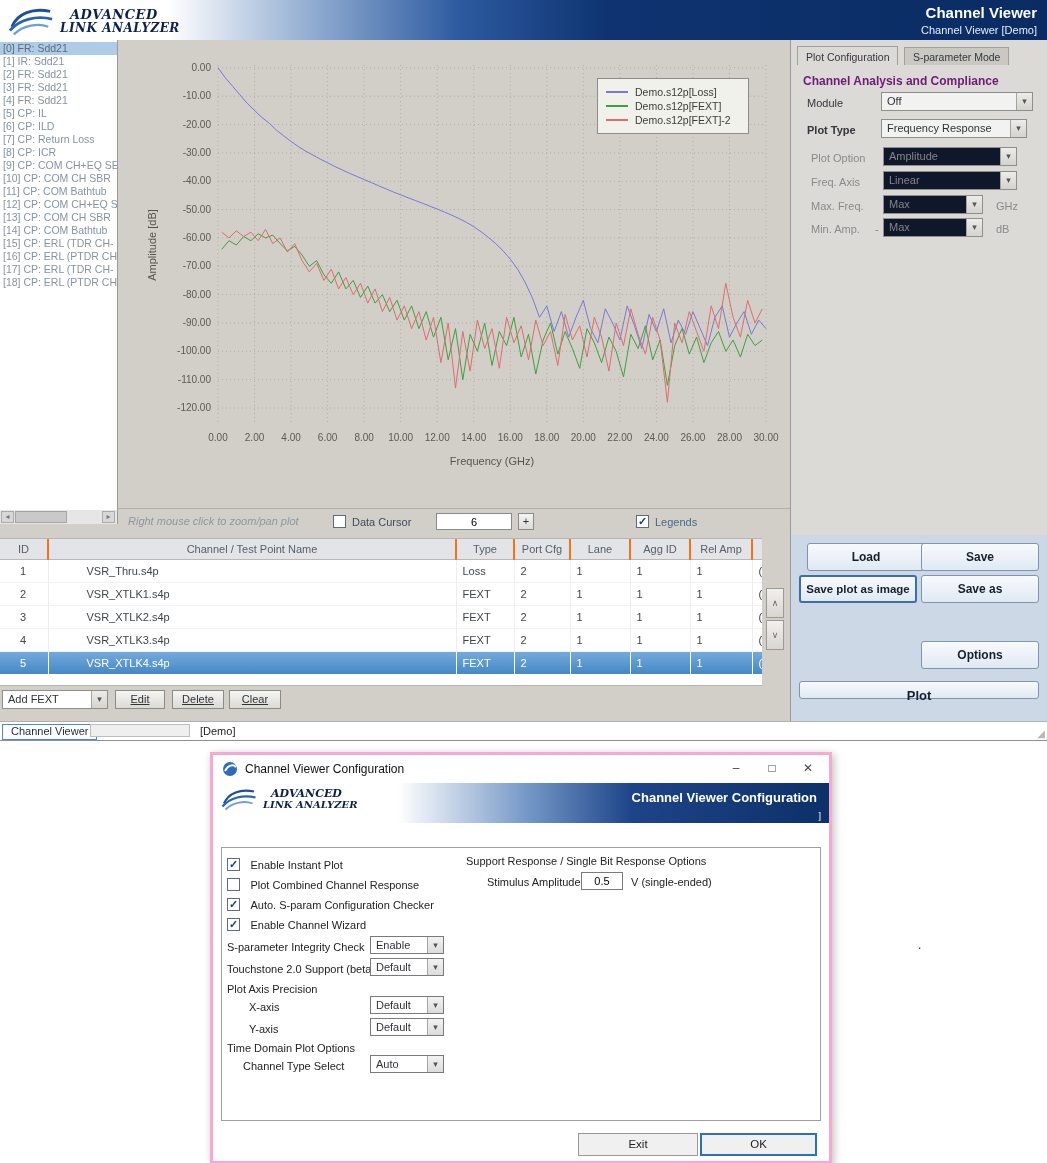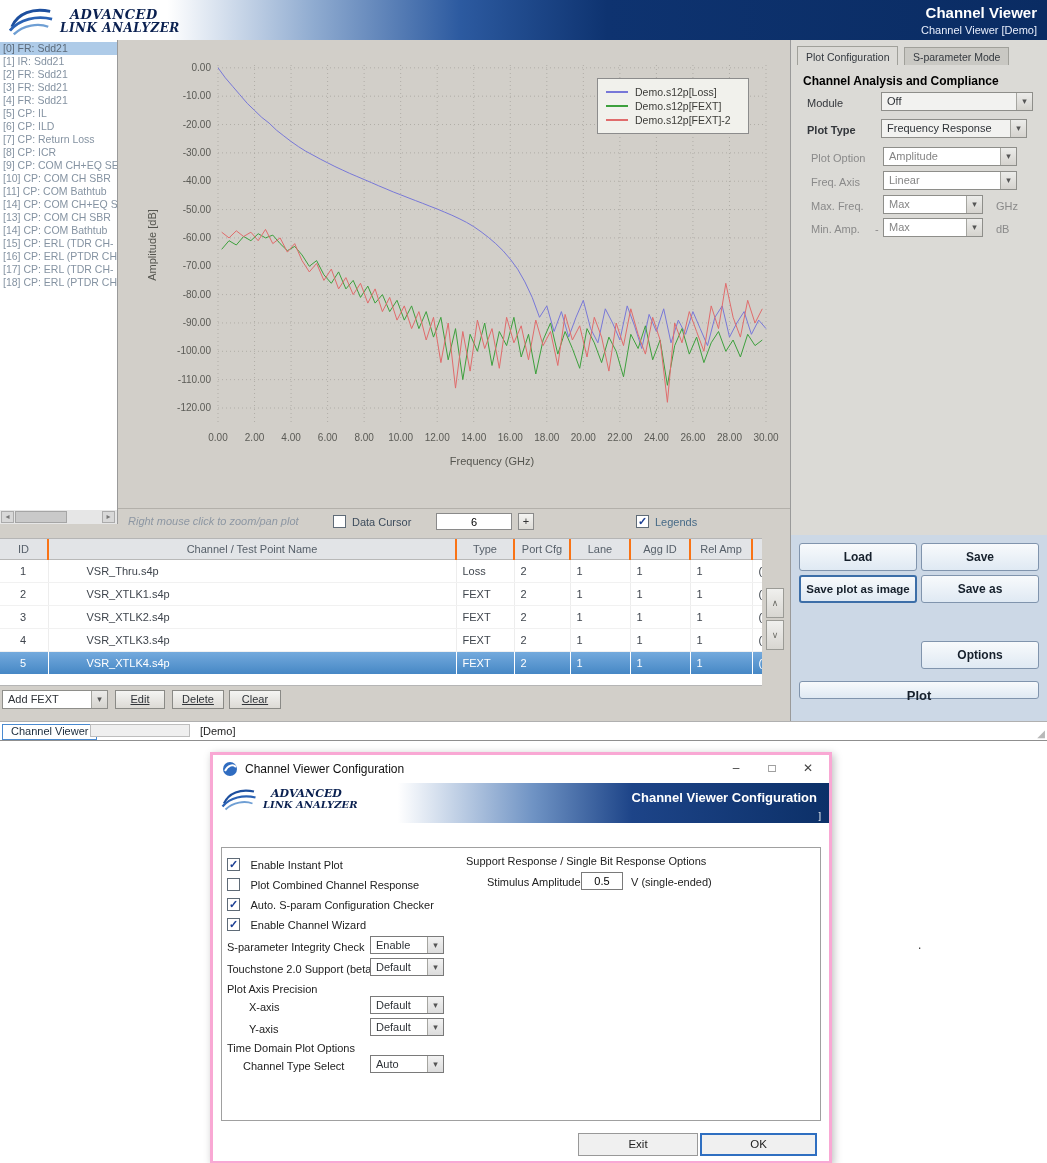--- a/index.html
+++ b/index.html
@@ -64,29 +64,29 @@
   #plotctl .lg-cb{position:absolute;left:518px;top:6px;}
   #plotctl .lg-lb{position:absolute;left:537px;top:7px;font-size:11px;color:#466a87;}
 
   
   #rpanel{position:absolute;left:790px;top:40px;width:303px;height:495px;background:#dbdad6;
           border-left:1px solid #9a9a9a;box-sizing:border-box;}
   .rp-tabs{position:absolute;left:6px;top:6px;height:19px;}
   .rp-tab{display:inline-block;font-size:10.5px;color:#33383e;padding:3px 8px 2px 8px;background:#c9c8c3;
           border:1px solid #a0a09a;border-bottom:none;margin-right:1px;vertical-align:bottom;}
   .rp-tab.act{background:#dbdad6;position:relative;top:0;padding-top:4px;}
-  #rpanel .grp{position:absolute;left:12px;top:34px;font-size:12px;font-weight:bold;color:#000000;}
+  #rpanel .grp{position:absolute;left:12px;top:34px;font-size:12px;font-weight:bold;color:#701a75;}
   .rp-label{position:absolute;font-size:11px;color:#33363b;}
   .rp-label.dim{color:#8a8a8a;}
   .rp-label.b{font-weight:bold;}
   .combo{position:absolute;height:19px;background:#f2f2f0;border:1px solid #8e8e8a;box-sizing:border-box;}
   .combo .cmb-txt{position:absolute;left:5px;top:2px;font-size:11px;color:#2e3237;white-space:nowrap;overflow:hidden;right:18px;}
   .combo .cmb-btn{position:absolute;right:0;top:0;width:16px;height:100%;background:linear-gradient(#ececea,#d5d3ce);
                   border-left:1px solid #a5a5a0;font-size:9px;color:#555;text-align:center;line-height:17px;box-sizing:border-box;}
-  .combo.dis{background:#ffffff;}
+  .combo.dis{background:#0f172a;}
   .combo.dis .cmb-txt{color:#858585;}
   .rp-suffix{position:absolute;font-size:11px;color:#8a8a8a;}
 
   
   #tablewrap{position:absolute;left:0;top:538px;width:762px;height:148px;background:#fff;
              border-top:1px solid #b5b5b5;border-bottom:1px solid #b5b5b5;box-sizing:border-box;overflow:hidden;}
   table.ch{border-collapse:collapse;table-layout:fixed;width:764px;}
   table.ch th{height:20px;background:#e2e4e7;border-right:2px solid #f97316;border-bottom:1px solid #b8b8b8;
               font-weight:normal;color:#57606a;font-size:11px;text-align:center;overflow:hidden;white-space:nowrap;padding:0;}
   table.ch td{height:22px;font-size:11px;color:#3f454d;border-right:1px solid #ededed;border-bottom:1px solid #f1f1f1;
@@ -104,21 +104,21 @@
   #actions .combo{left:2px;top:4px;width:106px;background:#fff;}
   .wbtn{position:absolute;top:4px;height:19px;background:linear-gradient(#f5f5f3,#dcdad5);border:1px solid #8a8a86;
         box-sizing:border-box;font-size:11px;color:#2f3338;text-align:center;line-height:17px;text-decoration:underline;}
   #btn-edit{left:115px;width:50px;} #btn-del{left:172px;width:52px;} #btn-clear{left:229px;width:52px;}
 
   
   #sidebtns{position:absolute;left:790px;top:535px;width:257px;height:186px;background:#ccd8e6;
             border-left:1px solid #9a9a9a;box-sizing:border-box;}
   .xbtn{position:absolute;background:linear-gradient(#f8fafc,#dfe9f3);border:1px solid #8094ad;border-radius:3px;
         font-size:12px;font-weight:bold;color:#16202c;text-align:center;box-sizing:border-box;}
-  #xb-load{left:8px;top:8px;width:118px;height:28px;line-height:26px;}
+  #xb-load{left:16px;top:8px;width:118px;height:28px;line-height:26px;}
   #xb-save{left:130px;top:8px;width:118px;height:28px;line-height:26px;}
   #xb-spi{left:8px;top:40px;width:118px;height:28px;line-height:24px;border:2px solid #3c6ea8;font-size:11.5px;}
   #xb-sas{left:130px;top:40px;width:118px;height:28px;line-height:26px;}
   #xb-opt{left:130px;top:106px;width:118px;height:28px;line-height:26px;}
   #xb-plot{left:8px;top:146px;width:240px;height:18px;line-height:28px;font-size:13px;}
 
   
   #statusbar{position:absolute;left:0;top:721px;width:1047px;height:19px;background:#fff;border-top:1px solid #b0b0b0;box-sizing:border-box;}
   #statusbar .stab{position:absolute;left:2px;top:2px;height:14px;line-height:13px;padding:0 8px;border:1px solid #4a8ad0;
                    background:#fff;font-size:11px;color:#1a2a3a;}
@@ -190,21 +190,21 @@
         <div class="side-item">[2] FR: Sdd21</div>
         <div class="side-item">[3] FR: Sdd21</div>
         <div class="side-item">[4] FR: Sdd21</div>
         <div class="side-item">[5] CP: IL</div>
         <div class="side-item">[6] CP: ILD</div>
         <div class="side-item">[7] CP: Return Loss</div>
         <div class="side-item">[8] CP: ICR</div>
         <div class="side-item">[9] CP: COM CH+EQ SE</div>
         <div class="side-item">[10] CP: COM CH SBR</div>
         <div class="side-item">[11] CP: COM Bathtub</div>
-        <div class="side-item">[14] CP: COM CH+EQ S</div>
+        <div class="side-item">[12] CP: COM CH+EQ S</div>
         <div class="side-item">[13] CP: COM CH SBR</div>
         <div class="side-item">[14] CP: COM Bathtub</div>
         <div class="side-item">[15] CP: ERL (TDR CH-</div>
         <div class="side-item">[16] CP: ERL (PTDR CH</div>
         <div class="side-item">[17] CP: ERL (TDR CH-</div>
         <div class="side-item">[18] CP: ERL (PTDR CH</div>
       </div>
     <div id="sbhscroll">
       <span class="arr l">◂</span>
       <span class="thumb"></span>

